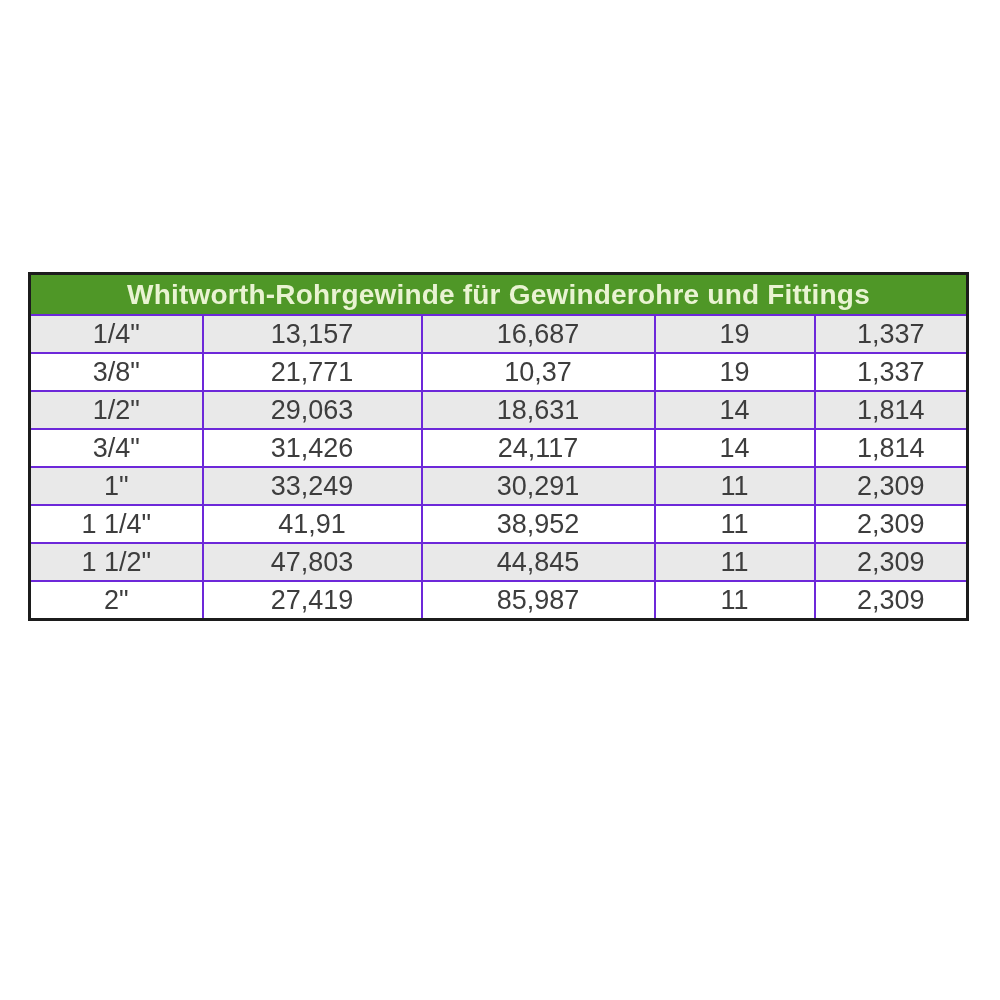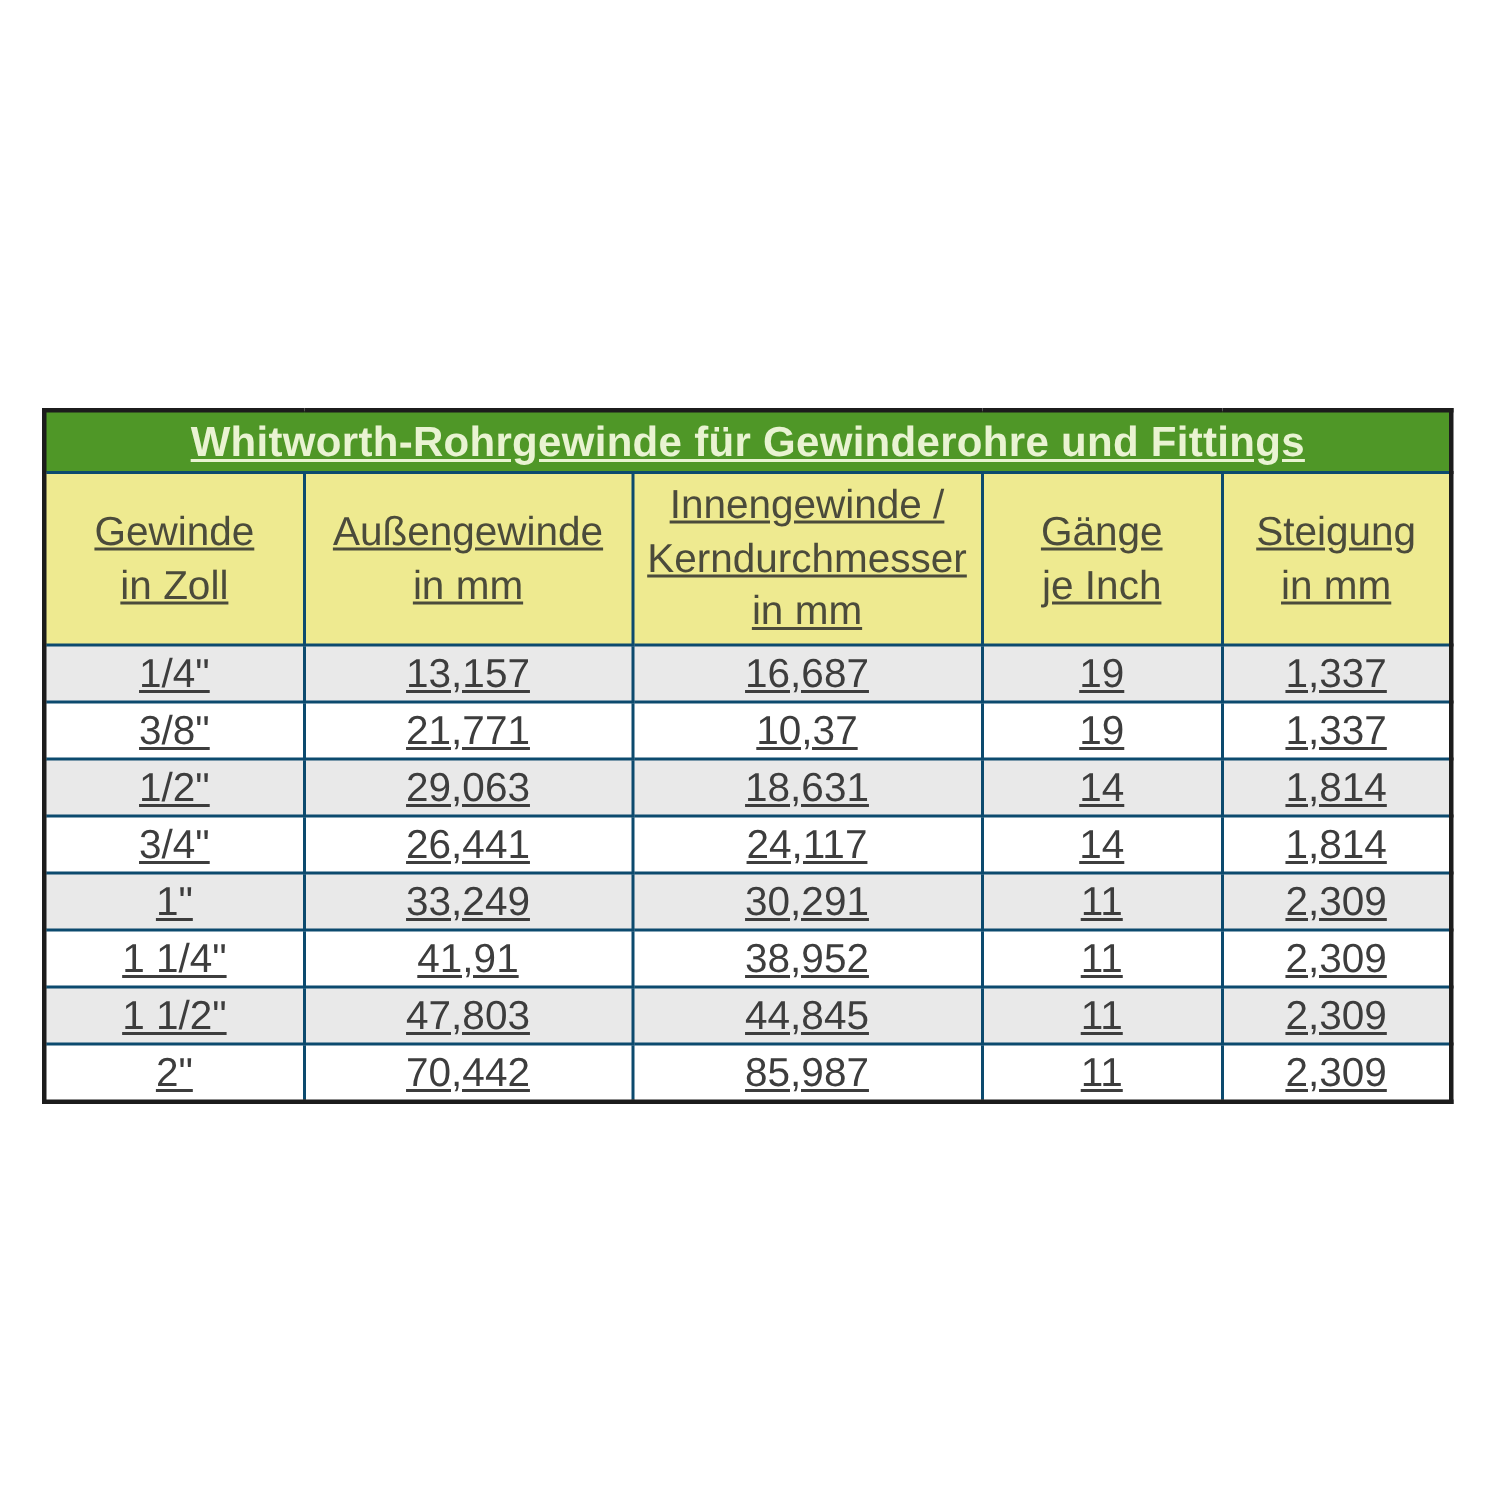--- a/index.html
+++ b/index.html
@@ -20,25 +20,24 @@
   table.spec-table {
     position: absolute;
     left: 28px;
     top: 272px;
     width: 938px;
     border-collapse: collapse;
     table-layout: fixed;
     border: 3px solid #1c1c1c;
   }
   table.spec-table td, table.spec-table th {
-    border: 2px solid #0c4a6e;
+    border: 2px solid #6d28d9;
     text-align: center;
     vertical-align: middle;
     padding: 0;
-    text-decoration: underline;
   }
   .title-cell {
     background: #4f9727;
     color: #e9f3d2;
     font-size: 28px;
     font-weight: bold;
     height: 39px;
     letter-spacing: 0.2px;
   }
   .header-cell {
@@ -67,33 +66,20 @@
       <col style="width:173px">
       <col style="width:219px">
       <col style="width:233px">
       <col style="width:160px">
       <col style="width:153px">
     </colgroup>
     <tbody>
       <tr>
         <td class="title-cell" colspan="5">Whitworth-Rohrgewinde für Gewinderohre und Fittings</td>
       </tr>
-      <tr>
-        <td class="header-cell">Gewinde
-in Zoll</td>
-        <td class="header-cell">Außengewinde
-in mm</td>
-        <td class="header-cell">Innengewinde /
-Kerndurchmesser
-in mm</td>
-        <td class="header-cell">Gänge
-je Inch</td>
-        <td class="header-cell">Steigung
-in mm</td>
-      </tr>
       <tr class="data-row row-gray">
         <td>1/4"</td>
         <td>13,157</td>
         <td>16,687</td>
         <td>19</td>
         <td>1,337</td>
       </tr>
       <tr class="data-row row-white">
         <td>3/8"</td>
         <td>21,771</td>
@@ -103,21 +89,21 @@
       </tr>
       <tr class="data-row row-gray">
         <td>1/2"</td>
         <td>29,063</td>
         <td>18,631</td>
         <td>14</td>
         <td>1,814</td>
       </tr>
       <tr class="data-row row-white">
         <td>3/4"</td>
-        <td>26,441</td>
+        <td>31,426</td>
         <td>24,117</td>
         <td>14</td>
         <td>1,814</td>
       </tr>
       <tr class="data-row row-gray">
         <td>1"</td>
         <td>33,249</td>
         <td>30,291</td>
         <td>11</td>
         <td>2,309</td>
@@ -131,20 +117,20 @@
       </tr>
       <tr class="data-row row-gray">
         <td>1 1/2"</td>
         <td>47,803</td>
         <td>44,845</td>
         <td>11</td>
         <td>2,309</td>
       </tr>
       <tr class="data-row row-white">
         <td>2"</td>
-        <td>70,442</td>
+        <td>27,419</td>
         <td>85,987</td>
         <td>11</td>
         <td>2,309</td>
       </tr>
     </tbody>
   </table>
 </div>
 
 </body></html>

